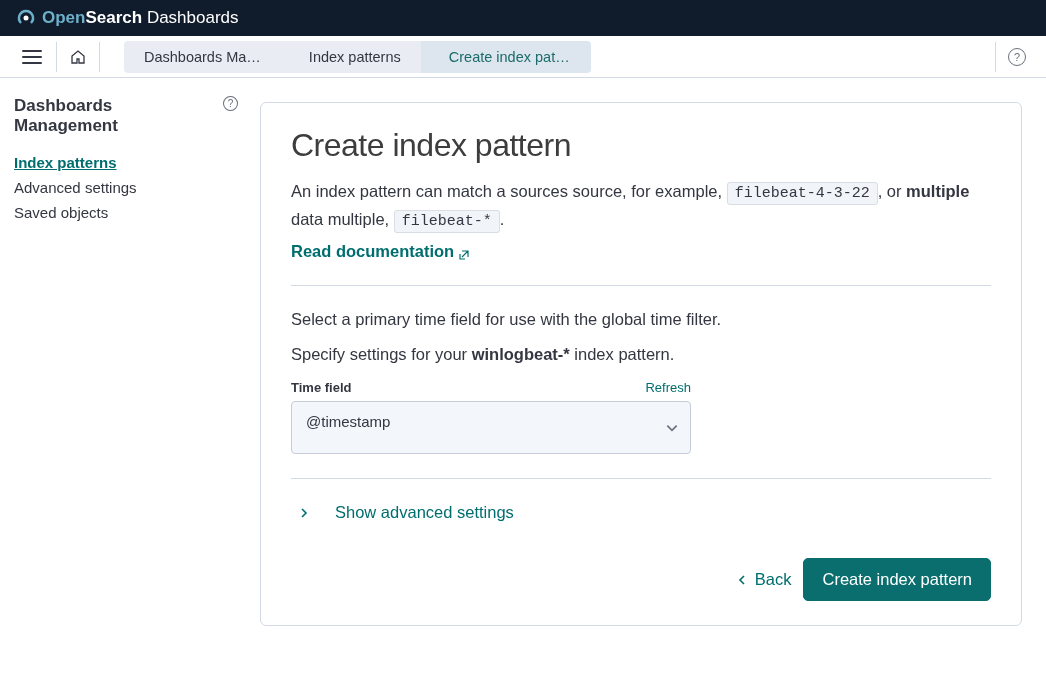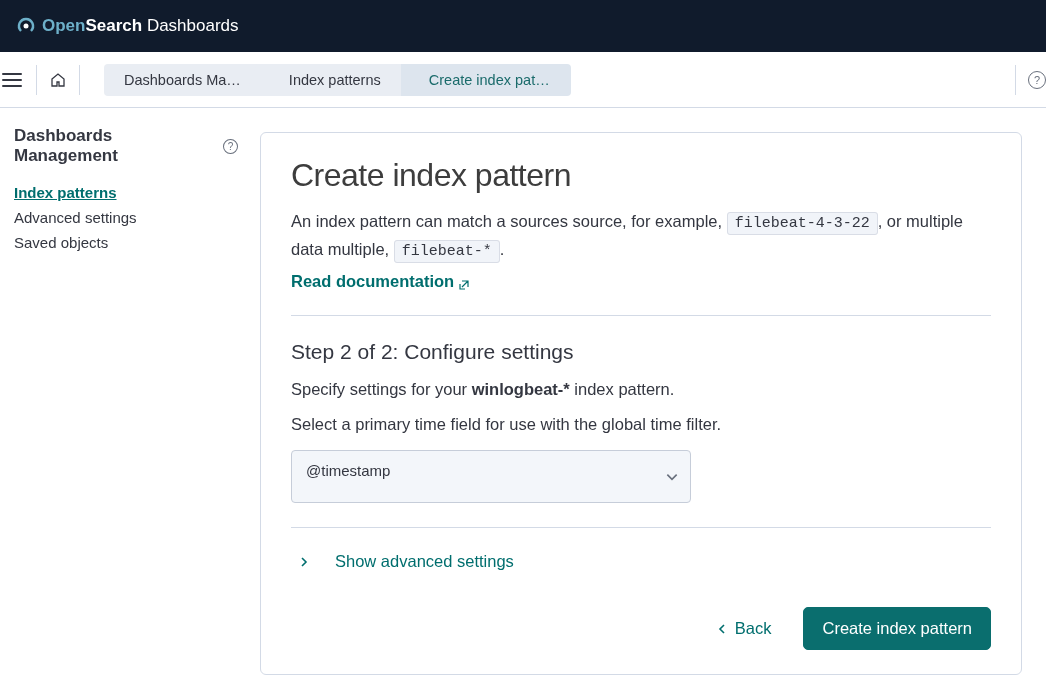--- a/index.html
+++ b/index.html
@@ -1,77 +1,77 @@
 <!DOCTYPE html>
 <html><head>
 <meta charset="utf-8">
 <style>
 * { box-sizing: border-box; margin: 0; padding: 0; }
 body { font-family: -apple-system, BlinkMacSystemFont, "Segoe UI", Helvetica, Arial, sans-serif; color: #343741; background: #fff; }
 
-.top-bar { background: #101b2c; height: 52px; display: flex; align-items: center; padding: 0 16px; }
+.top-bar { background: #101b2c; height: 36px; display: flex; align-items: center; padding: 0 16px; }
 .logo-wrap { display: flex; align-items: center; gap: 6px; }
 .logo-icon { width: 20px; height: 20px; }
 .logo-text { color: #fff; font-size: 17px; font-weight: 400; }
 .logo-text .bold { font-weight: 700; }
 .logo-text .open { color: #6db0c9; font-weight: 700; }
 
-.nav-bar { height: 56px; border-bottom: 1px solid #d3dae6; display: flex; align-items: center; padding: 0 0; gap: 12px; }
+.nav-bar { height: 42px; border-bottom: 1px solid #d3dae6; display: flex; align-items: center; padding: 0 20px; gap: 12px; }
 .hamburger { width: 24px; height: 24px; display: flex; flex-direction: column; justify-content: center; gap: 4px; cursor: pointer; padding: 0 2px; }
 .hamburger span { height: 2px; background: #343741; border-radius: 1px; }
 .nav-divider { width: 1px; height: 30px; background: #d3dae6; }
 .home-icon { width: 18px; height: 18px; cursor: pointer; display: flex; align-items: center; justify-content: center; }
 
 .breadcrumbs { display: flex; align-items: center; margin-left: 12px; flex: 1; }
 .crumb { position: relative; padding: 8px 20px 8px 28px; font-size: 14.5px; background: #e9edf3; color: #343741; cursor: pointer; white-space: nowrap; max-width: 170px; overflow: hidden; text-overflow: ellipsis; }
 .crumb:first-child { padding-left: 20px; border-radius: 4px 0 0 4px; }
 .crumb.active { background: #dde5ee; color: #1a6b6b; font-weight: 400; }
 .crumb::after { content: ''; position: absolute; right: -8px; top: 0; bottom: 0; width: 16px; background: inherit; transform: skewX(-18deg); border-right: 2px solid #fff; z-index: 1; }
 .crumb:last-child::after { display: none; }
 .crumb:last-child { border-radius: 0 4px 4px 0; }
 
 .help-icon { width: 18px; height: 18px; border: 1.5px solid #69707d; border-radius: 50%; display: flex; align-items: center; justify-content: center; font-size: 11px; color: #69707d; cursor: pointer; }
 .nav-right { margin-left: auto; display: flex; align-items: center; gap: 12px; }
 
 .content-wrap { display: flex; min-height: calc(100vh - 93px); }
 
 .sidebar { width: 252px; padding: 18px 14px; }
-.sidebar-title { font-size: 17px; font-weight: 700; display: flex; align-items: center; gap: 6px; margin-bottom: 14px; }
+.sidebar-title { font-size: 17px; font-weight: 700; display: flex; align-items: flex-start; gap: 6px; margin-bottom: 14px; }
 .sidebar-title .qmark { width: 15px; height: 15px; border: 1.3px solid #69707d; border-radius: 50%; display: inline-flex; align-items: center; justify-content: center; font-size: 10px; color: #69707d; font-weight: 400; }
 .sidebar-link { display: block; font-size: 15px; padding: 4px 0; color: #343741; cursor: pointer; }
 .sidebar-link.active { color: #006e6e; font-weight: 700; text-decoration: underline; }
 
 .main { flex: 1; padding: 24px 24px 24px 8px; }
 .panel { border: 1px solid #d3dae6; border-radius: 6px; padding: 24px 30px; }
 
 .page-title { font-size: 32px; font-weight: 500; color: #3d3d3d; margin-bottom: 14px; letter-spacing: -0.5px; }
 .description { font-size: 16.5px; line-height: 1.6; color: #343741; }
 .description code { background: #f1f4f9; border: 1px solid #d9dde6; border-radius: 3px; padding: 2px 7px; font-family: "Courier New", monospace; font-size: 15px; }
-.description .bold { font-weight: 400; }
+.description .bold { font-weight: 700; }
 .doc-link { color: #006e6e; font-weight: 600; font-size: 16.5px; margin-top: 8px; display: inline-flex; align-items: flex-end; gap: 4px; cursor: pointer; }
 .ext-icon { width: 12px; height: 12px; }
 
 .divider { height: 1px; background: #d3dae6; margin: 24px 0; }
 
 .step-title { font-size: 21px; font-weight: 500; color: #343741; margin-bottom: 16px; }
 .step-p { font-size: 16.5px; margin-bottom: 16px; }
 .step-p .bold { font-weight: 700; }
 
 .field-row { display: flex; justify-content: space-between; align-items: center; max-width: 400px; margin-bottom: 6px; }
 .field-label { font-size: 13px; font-weight: 700; color: #343741; }
 .refresh-link { font-size: 13px; color: #006e6e; font-weight: 500; cursor: pointer; }
 
 .select-wrap { position: relative; max-width: 400px; }
 .select-box { width: 100%; background: #f3f6fa; border: 1px solid #c6cdd9; border-radius: 4px; padding: 11px 40px 23px 14px; font-size: 15px; color: #343741; cursor: pointer; display: flex; align-items: center; }
 .select-chevron { position: absolute; right: 12px; top: 50%; transform: translateY(-50%); width: 14px; height: 14px; pointer-events: none; }
 
 .adv-link { color: #006e6e; font-size: 16.5px; font-weight: 400; display: inline-flex; align-items: center; gap: 26px; cursor: pointer; margin-left: 8px; }
 .adv-chevron { width: 10px; height: 10px; }
 
-.footer-btns { display: flex; justify-content: flex-end; align-items: center; gap: 20px; margin-top: 36px; }
+.footer-btns { display: flex; justify-content: flex-end; align-items: center; margin-top: 36px; }
 .back-btn { color: #006e6e; font-size: 16.5px; font-weight: 400; display: inline-flex; align-items: center; gap: 8px; cursor: pointer; background: none; border: none; padding: 8px 12px; }
 .create-btn { background: #0a6e6e; border: 1px solid #0a6e6e; color: #fff; font-size: 16.5px; font-weight: 500; padding: 11px 18px; border-radius: 5px; cursor: pointer; }
 </style>
 </head>
 <body>
 
 <div class="top-bar">
   <div class="logo-wrap">
     <svg class="logo-icon" viewBox="0 0 24 24">
         <path fill="#6db0c9" d="M12 2a10 10 0 0 0-7 17l2-2a7 7 0 1 1 10 0l2 2A10 10 0 0 0 12 2z"></path>
@@ -124,26 +124,29 @@
       </p>
       <a class="doc-link">
         <span>Read documentation</span>
         <svg class="ext-icon" viewBox="0 0 12 12">
             <path fill="none" stroke="#006e6e" stroke-width="1.2" d="M4 2h6v6M10 2L4 8M2 5v5h5"></path>
           </svg>
       </a>
 
       <div class="divider"></div>
 
-      <h2 class="step-title">Step 2 of 2: Configure settings</h2>
+      <p class="step-p">Select a primary time field for use with the global time filter.</p>
       <p class="step-p">
         <span>Specify settings for your </span><span class="bold">winlogbeat-*</span><span> index pattern.</span>
       </p>
-      <p class="step-p">Select a primary time field for use with the global time filter.</p>
 
+      <div class="field-row">
+        <label class="field-label">Time field</label>
+        <a class="refresh-link">Refresh</a>
+      </div>
       <div class="select-wrap">
         <div class="select-box">@timestamp</div>
         <svg class="select-chevron" viewBox="0 0 12 12">
             <path fill="none" stroke="#69707d" stroke-width="1.4" d="M2 4l4 4 4-4"></path>
           </svg>
       </div>
 
       <div class="divider"></div>
 
       <a class="adv-link">

